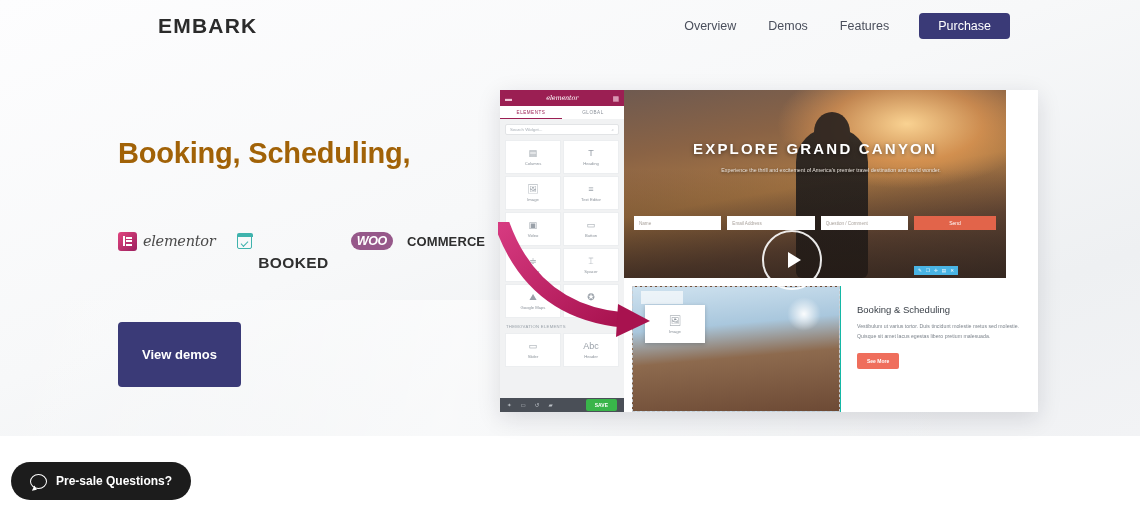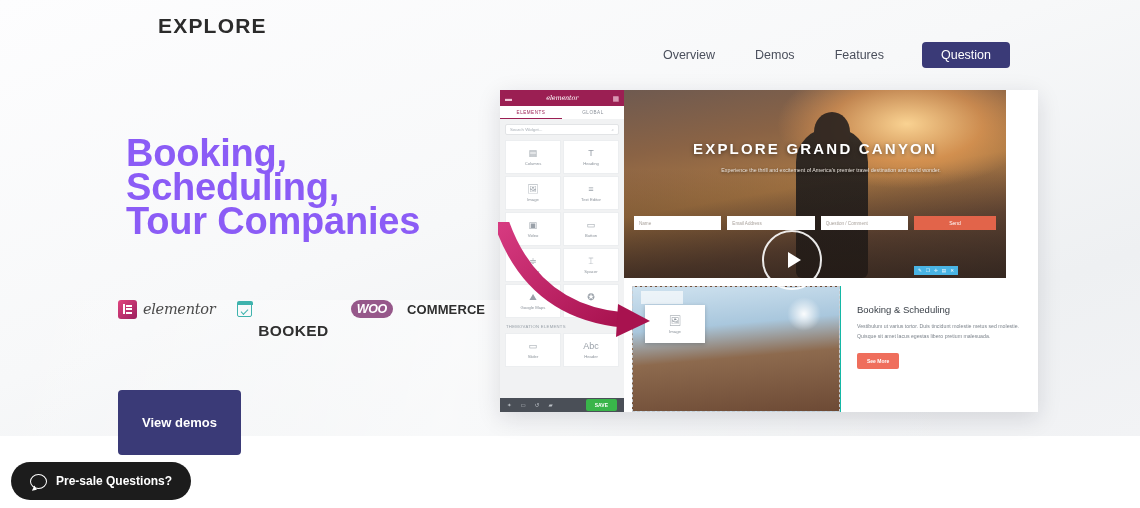--- a/index.html
+++ b/index.html
@@ -23,35 +23,34 @@
 
   
   .header {
     position: absolute; left: 0; top: 0; width: 1140px; height: 54px;
     display: flex; align-items: center;
   }
   .logo {
     position: absolute; left: 158px; top: 14px;
     font-size: 21px; font-weight: bold; letter-spacing: 1.2px; color: #2b2b2b;
   }
-  .nav { position: absolute; right: 130px; top: 13px; display: flex; align-items: center; gap: 8px; margin-top: 29px; }
+  .nav { position: absolute; right: 130px; top: 13px; display: flex; align-items: center; gap: 0; }
   .nav-link {
     font-size: 12.5px; color: #4a4f5c; padding: 0 16px; cursor: pointer; line-height: 26px;
   }
   .nav-btn {
     margin-left: 14px; background: #3a3a77; color: #fff; font-size: 12.5px;
     border-radius: 4px; padding: 7px 19px; cursor: pointer; line-height: 12px;
   }
 
   
   .hero-left { position: absolute; left: 118px; top: 136px; width: 360px; }
   .headline {
-    font-size: 38px; line-height: 34px; font-weight: bold; color: #8b5cf6;
+    font-size: 29px; line-height: 34px; font-weight: bold; color: #a16207;
     letter-spacing: -0.2px;
-    margin-left: 8px;
   }
   .brands { display: flex; align-items: center; gap: 22px; margin-top: 40px; }
   .brand { display: flex; align-items: center; gap: 6px; }
 
   .el-mark {
     width: 19px; height: 19px; border-radius: 3px;
     background: linear-gradient(135deg, #e0457f 0%, #9c1f5e 100%);
     display: flex; align-items: center; justify-content: center; gap: 1.5px;
   }
   .el-mark i { display: block; background: #fff; width: 2px; height: 10px; }
@@ -237,33 +236,32 @@
   }
   .chat-lbl { color: #fff; font-size: 12px; font-weight: bold; }
 </style>
 </head>
 <body>
 
 <div class="bg-band"></div>
 <div class="bg-sheen"></div>
 
 <div class="header">
-  <div class="logo">EXPLORE</div>
+  <div class="logo">EMBARK</div>
   <div class="nav">
     <div class="nav-link">Overview</div>
     <div class="nav-link">Demos</div>
     <div class="nav-link">Features</div>
-    <div class="nav-btn">Question</div>
+    <div class="nav-btn">Purchase</div>
   </div>
 </div>
 
 <div class="hero-left">
   <div class="headline">
     <div>Booking, Scheduling,</div>
-    <div>Tour Companies</div>
   </div>
 
   <div class="brands">
     <div class="brand">
       <span class="el-mark">
         <i></i>
           <span class="bars">
             <b></b>
             <b></b>
             <b></b>

